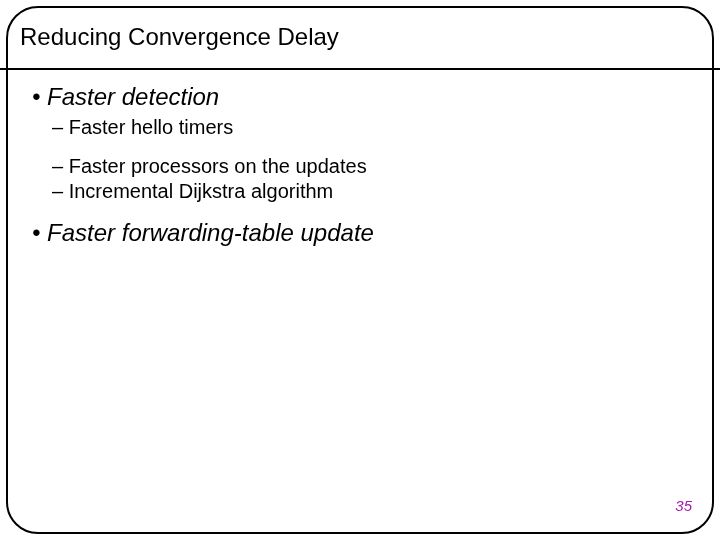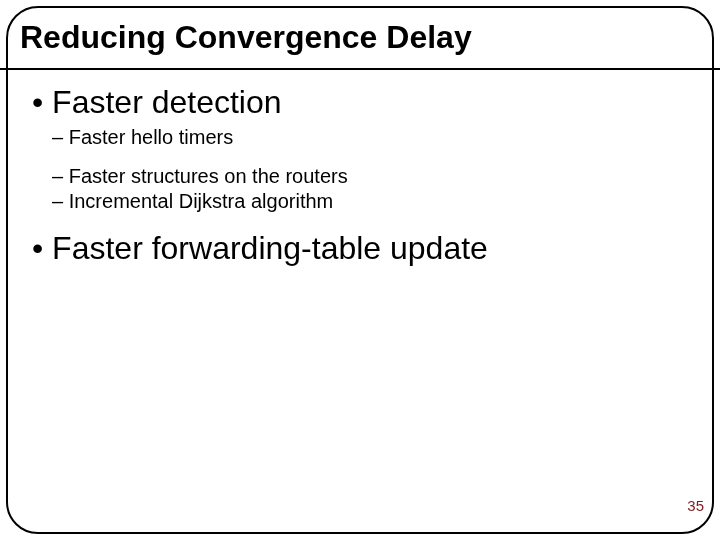--- a/index.html
+++ b/index.html
@@ -43,56 +43,58 @@
     top: 10px;
     left: 14px;
     right: 14px;
     height: 54px;
     display: flex;
     align-items: center;
     padding-left: 6px;
     box-sizing: border-box;
   }
   .title-text {
-    font-size: 32px;
-    font-weight: bold;
+    font-size: 24px;
+    font-weight: normal;
     letter-spacing: 0px;
   }
   .content {
     position: absolute;
     top: 82px;
     left: 32px;
     right: 60px;
     bottom: 20px;
   }
   .group {
     margin-bottom: 14px;
   }
   .lvl1 {
-    font-size: 32px;
+    font-size: 24px;
     line-height: 1.28;
     margin: 0 0 2px 0;
+    font-style: italic;
   }
   .lvl2 {
     font-size: 20px;
     line-height: 1.25;
     margin: 0 0 0 20px;
   }
   .bullet1::before {
     content: "• ";
   }
   .dash::before {
     content: "– ";
   }
   .pagenum {
     position: absolute;
-    right: 16px;
+    right: 28px;
     bottom: 26px;
     font-size: 15px;
-    color: #7f1d1d;
+    color: #a21caf;
+    font-style: italic;
   }
 </style>
 </head>
 <body>
 
 <div class="slide">
   <div class="title-rule"></div>
   <div class="frame"></div>
 
   <div class="title-box">
@@ -101,21 +103,21 @@
 
   <div class="content">
 
     <div class="group">
       <p class="lvl1 bullet1">Faster detection</p>
       <p class="lvl2 dash">Faster hello timers</p>
     </div>
 
 
     <div class="group">
-      <p class="lvl2 dash">Faster structures on the routers</p>
+      <p class="lvl2 dash">Faster processors on the updates</p>
       <p class="lvl2 dash">Incremental Dijkstra algorithm</p>
     </div>
 
     <div class="group">
       <p class="lvl1 bullet1">Faster forwarding-table update</p>
     </div>
 
   </div>
 
   <div class="pagenum">35</div>

